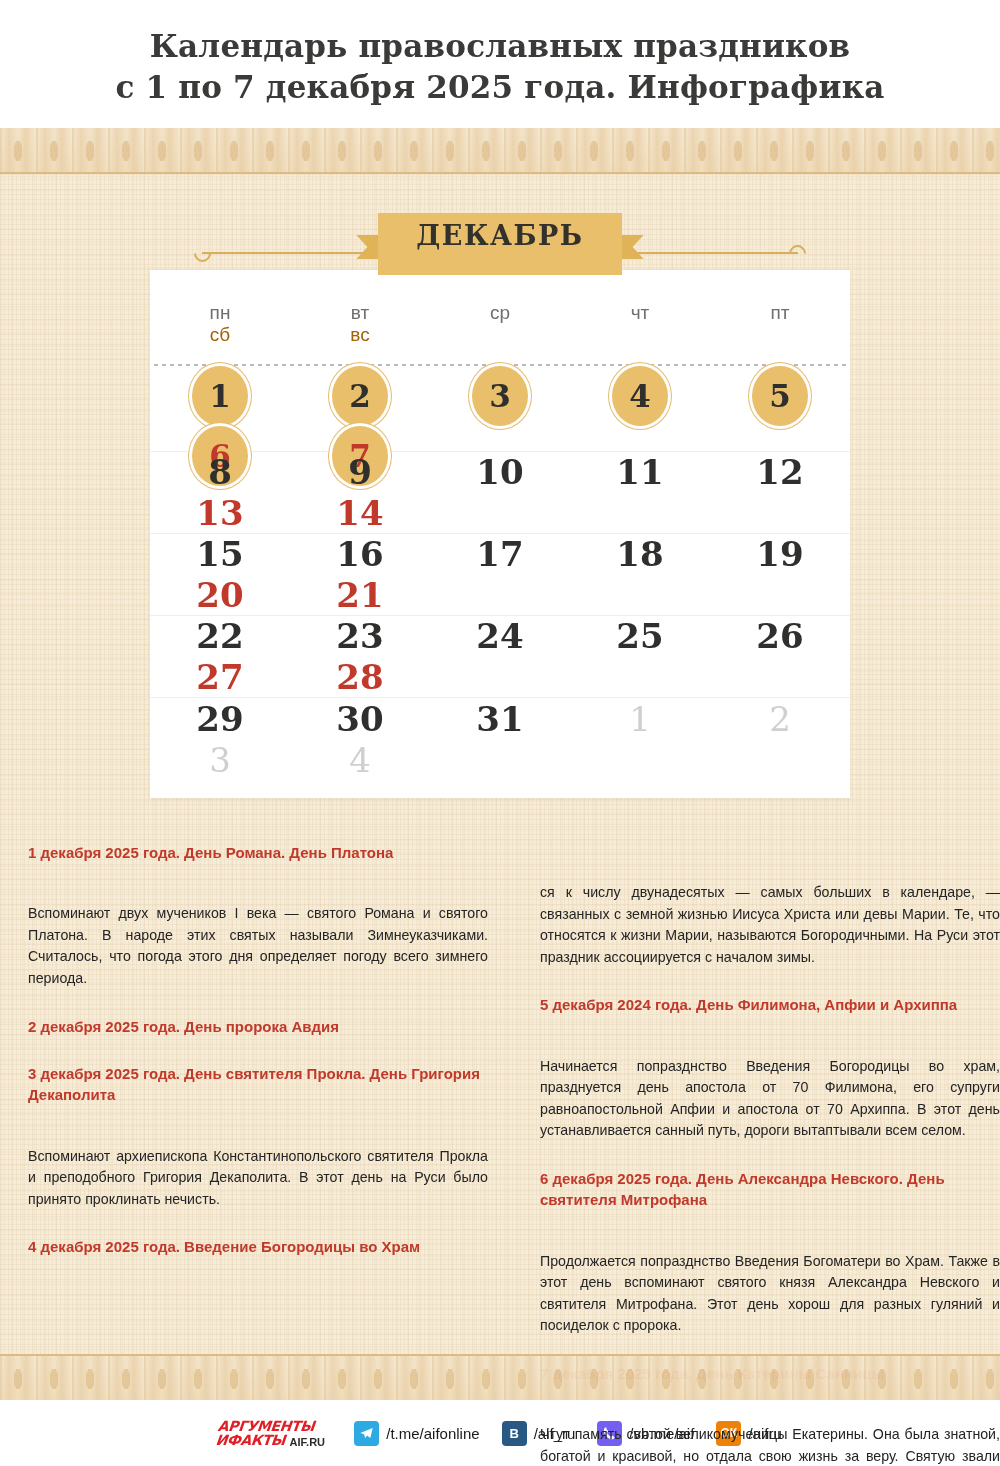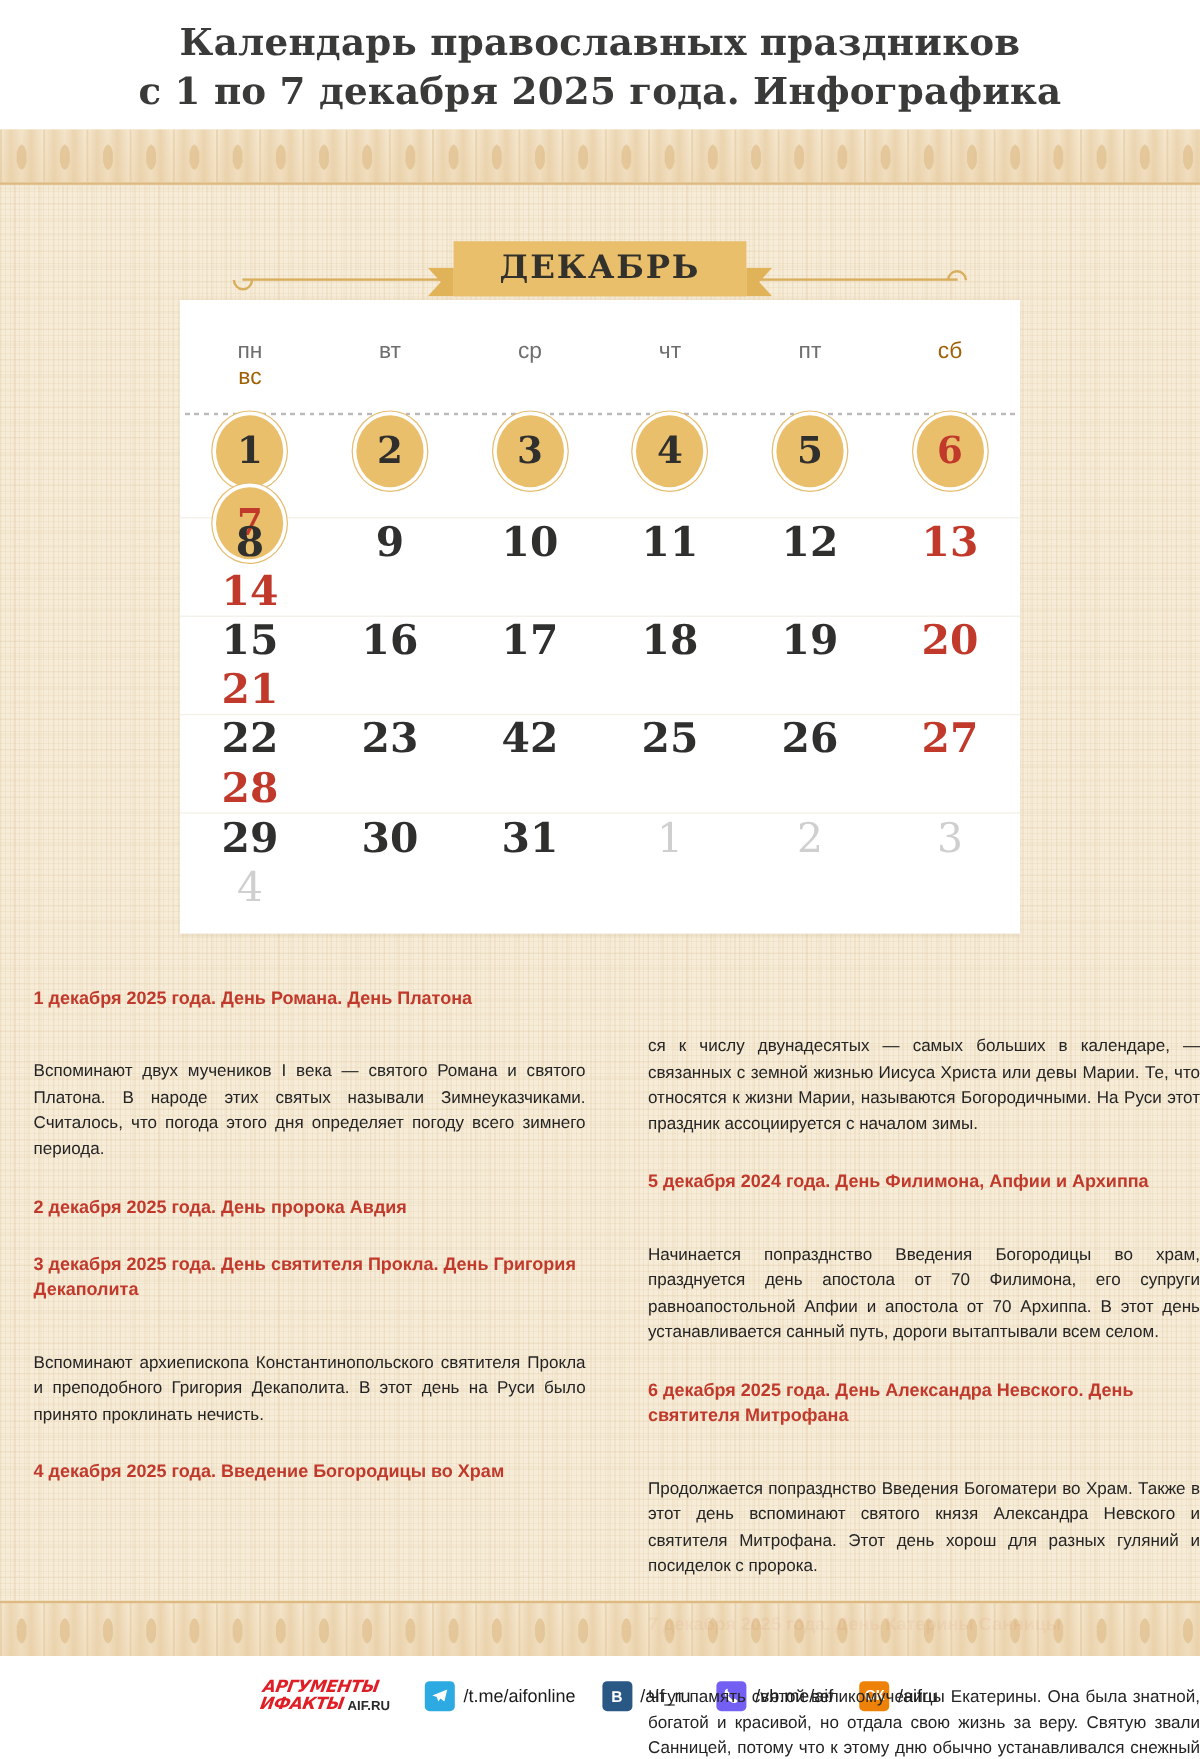--- a/index.html
+++ b/index.html
@@ -11,21 +11,21 @@
 
   body {
     font-family: "Liberation Sans", sans-serif;
     background: #ffffff;
     position: relative;
     overflow: hidden;
   }
 
   
   .title-area {
-    height: 108px;
+    height: 128px;
     background: #ffffff;
     display: flex;
     flex-direction: column;
     align-items: center;
     justify-content: center;
     padding-top: 6px;
   }
   .title-line {
     font-family: "DejaVu Serif", "Liberation Serif", serif;
     font-size: 31px;
@@ -112,21 +112,21 @@
 
   .banner {
     position: relative;
     z-index: 3;
     background: #e9bf6b;
     color: #33312c;
     font-family: "DejaVu Serif", "Liberation Serif", serif;
     font-weight: 700;
     font-size: 27px;
     letter-spacing: 1.5px;
-    padding: 9px 38px 10px;
+    padding: 9px 38px 26px;
     line-height: 1;
   }
   .ribbon-tail {
     position: absolute;
     top: 22px;
     width: 22px; height: 24px;
     background: #e1b358;
     z-index: 2;
   }
   .ribbon-tail.left {
@@ -139,21 +139,21 @@
   }
 
   .calendar-card {
     background: #ffffff;
     padding: 16px 0 18px;
     box-shadow: 0 1px 3px rgba(150,120,70,0.13);
   }
 
   .weekdays, .week {
     display: grid;
-    grid-template-columns: repeat(6, 1fr);
+    grid-template-columns: repeat(5, 1fr);
   }
   .weekdays { padding: 16px 0 18px; }
   .wd {
     text-align: center;
     font-size: 19px;
     color: #6f6f6f;
     font-family: "Liberation Sans", sans-serif;
   }
   .wd.weekend { color: #a16207; }
 
@@ -339,21 +339,21 @@
         <div class="day">17</div>
         <div class="day">18</div>
         <div class="day">19</div>
         <div class="day weekend">20</div>
         <div class="day weekend">21</div>
       </div>
 
       <div class="week">
         <div class="day">22</div>
         <div class="day">23</div>
-        <div class="day">42</div>
+        <div class="day">24</div>
         <div class="day">25</div>
         <div class="day">26</div>
         <div class="day weekend">27</div>
         <div class="day weekend">28</div>
       </div>
 
       <div class="week">
         <div class="day">29</div>
         <div class="day">30</div>
         <div class="day">31</div>

